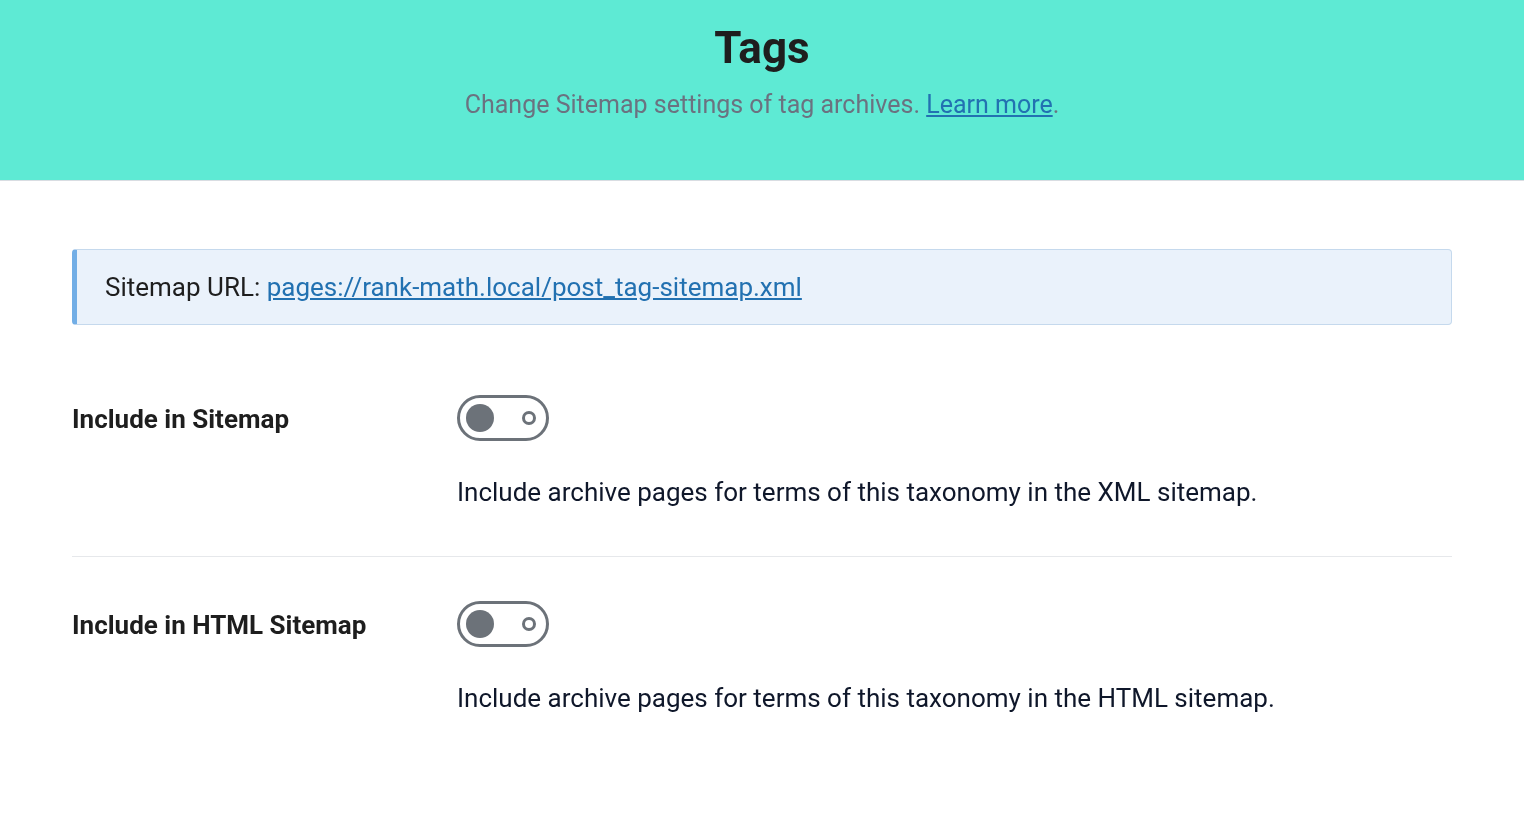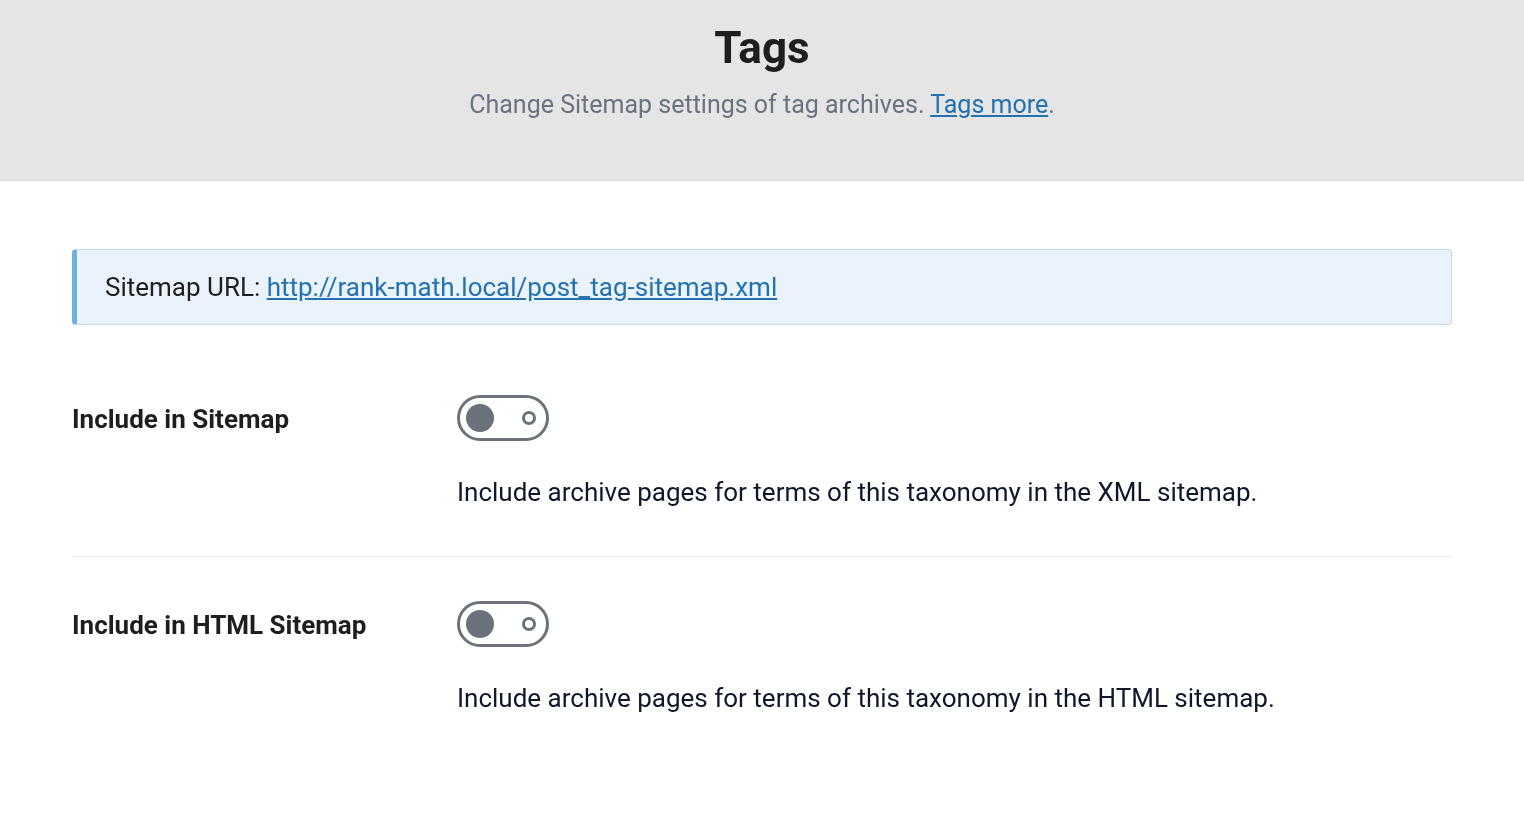--- a/index.html
+++ b/index.html
@@ -3,21 +3,21 @@
 <meta charset="utf-8">
 <style>
   * { box-sizing: border-box; }
   html, body {
     margin: 0; padding: 0;
     font-family: -apple-system, BlinkMacSystemFont, "Segoe UI", Roboto, Helvetica, Arial, sans-serif;
     color: #1e1e1e;
     background: #ffffff;
   }
   .header-band {
-    background: #e5e5e5;
+    background: #5eead4;
     border-bottom: 1px solid #d9dde2;
     padding: 24px 0 56px 0;
   }
   .header-inner {
     max-width: 1060px;
     margin: 0 auto;
     text-align: center;
     padding: 0 24px;
   }
   .page-title {
@@ -105,29 +105,29 @@
     line-height: 1.5;
   }
 </style>
 </head>
 <body>
 
 <div class="header-band">
   <div class="header-inner">
     <h1 class="page-title">Tags</h1>
     <div class="subtitle">
-      <span>Change Sitemap settings of tag archives. </span><a href="#">Tags more</a><span>.</span>
+      <span>Change Sitemap settings of tag archives. </span><a href="#">Learn more</a><span>.</span>
     </div>
   </div>
 </div>
 
 <div class="content">
 
   <div class="notice">
-    <span>Sitemap URL: </span><a href="#">http://rank-math.local/post_tag-sitemap.xml</a>
+    <span>Sitemap URL: </span><a href="#">pages://rank-math.local/post_tag-sitemap.xml</a>
   </div>
 
   <div class="setting-row">
     <div class="setting-label">Include in Sitemap</div>
     <div class="setting-body">
       <div class="toggle" role="switch" aria-checked="false">
         <span class="knob-on"></span>
         <span class="knob-off"></span>
       </div>
       <div class="setting-desc">Include archive pages for terms of this taxonomy in the XML sitemap.</div>

